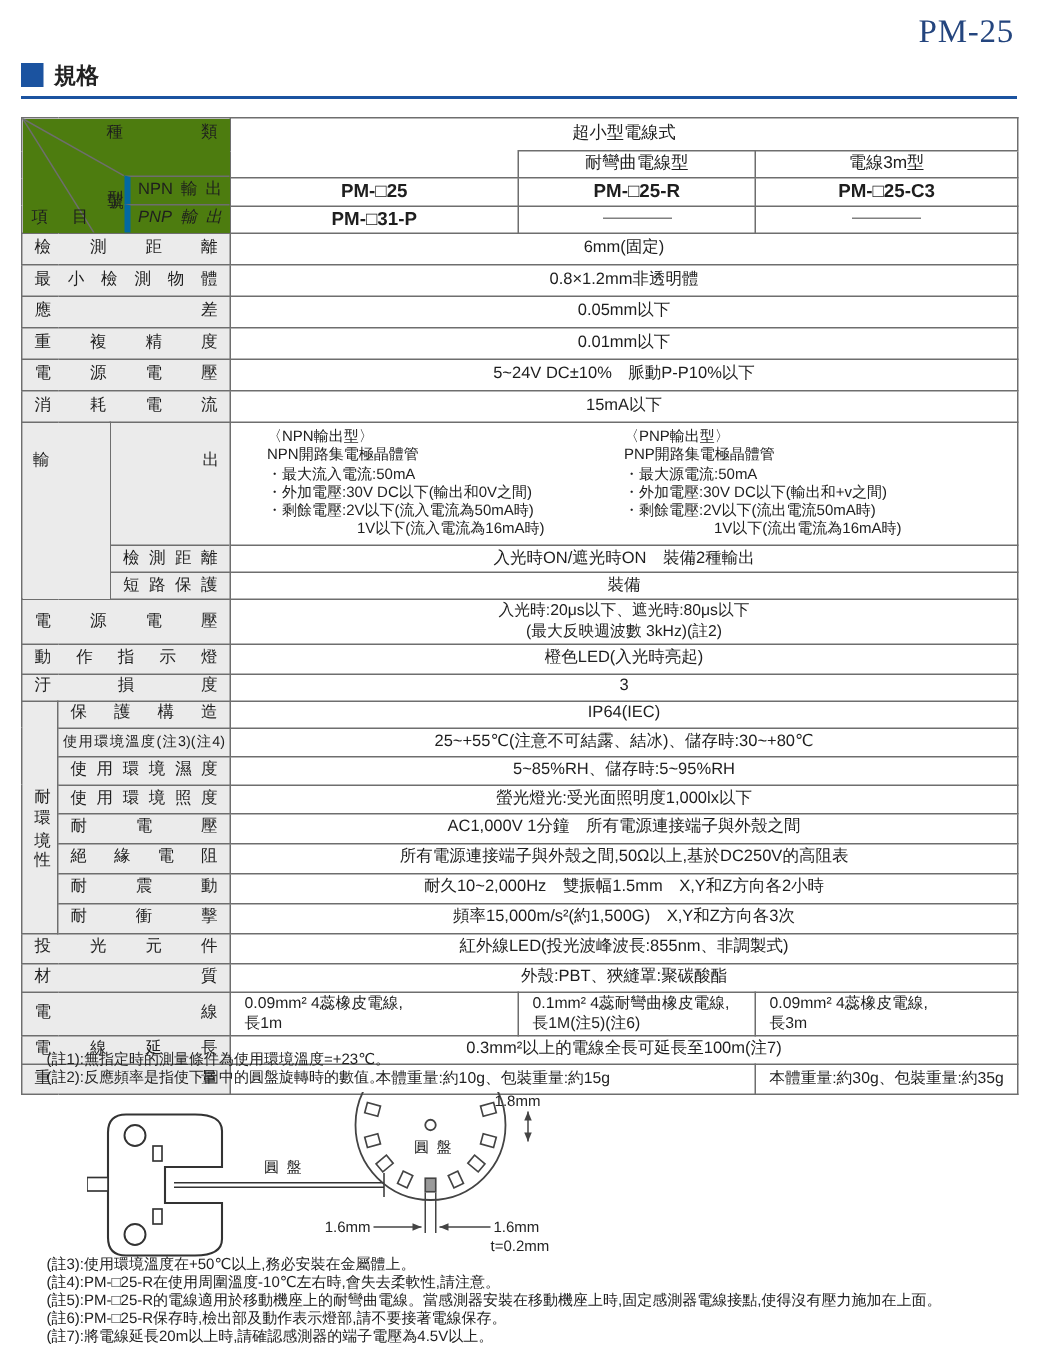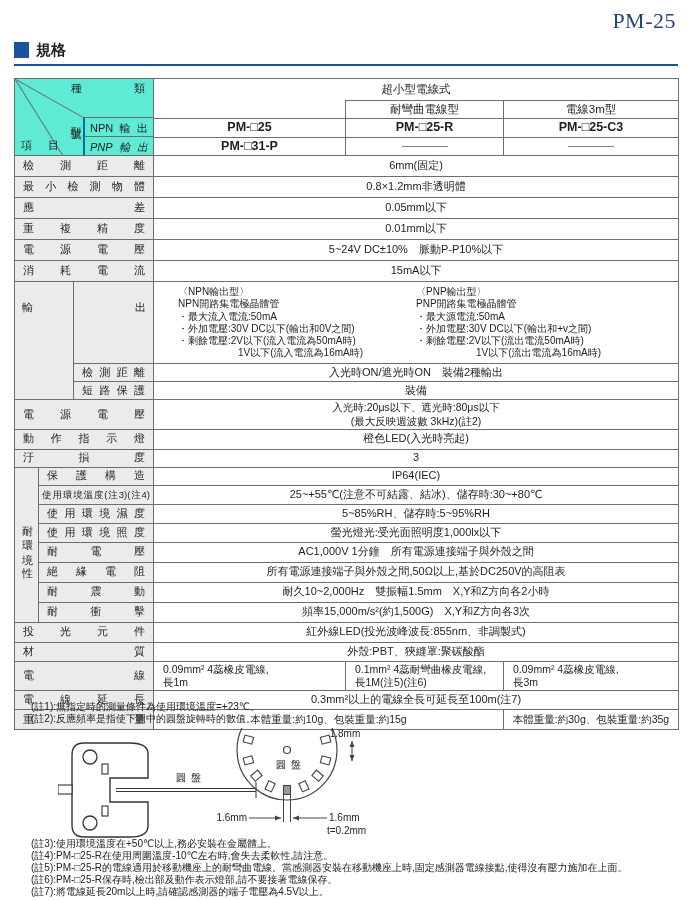--- a/index.html
+++ b/index.html
@@ -16,26 +16,26 @@
   td { border:1px solid #6e6e6e; font-size:11px; text-align:center; vertical-align:middle; line-height:1.25; padding:1px 4px; }
   td.lbl { background:#ebebeb; text-align:justify; text-align-last:justify; padding:1px 8px; white-space:nowrap; }
   td.lbl.small { font-size:9.5px; padding:1px 3px; }
   td.hdr { font-size:11.5px; }
   td.model { font-weight:bold; font-size:12.5px; }
   td.nt { border-top:none; }
   td.nb { border-bottom:none;margin-top:24px; }
   .dashbar { display:inline-block; width:46px; height:1px; background:#808080; vertical-align:middle; }
 
   
-  td.corner { position:relative; background:#5eead4; padding:0; }
+  td.corner { position:relative; background:#4d7c0f; padding:0; }
   .corner-abs { position:absolute; font-size:11px; }
   .c-kind { top:3px; left:56px; right:8px; text-align:justify; text-align-last:justify; }
   .c-item { bottom:3px; left:6px; width:38px; text-align:justify; text-align-last:justify; }
   .c-model { top:39px; left:53px; width:14px; writing-mode:vertical-rl; text-orientation:upright; line-height:1.1; letter-spacing:2px; }
-  .c-io { left:68px; right:0; height:19px; border-left:2px solid #0369a1; border-top:1px solid #6e6e6e; display:flex; align-items:flex-end; }
+  .c-io { left:68px; right:0; height:19px; border-left:4px solid #0369a1; border-top:1px solid #6e6e6e; display:flex; align-items:center; }
   .c-io span { flex:1; text-align:justify; text-align-last:justify; padding:0 5px; }
   .io1 { top:38px; } .io2 { top:57px; height:19px;font-style:italic; }
   svg.diag { position:absolute; inset:0; width:100%; height:100%; }
 
   
   td.outcell { position:relative; padding:0; overflow:visible; }
   .outlabel { position:absolute; left:7px; top:20px; width:124px; text-align:justify; text-align-last:justify; font-size:11px;font-family:Liberation Mono, monospace; }
   td.filler { border-left:none; border-bottom:none; background:#ebebeb; }
   .outflex { display:flex; text-align:left; font-size:10px; line-height:1.22; padding:3px 2px 3px 20px; }
   .outflex > div { white-space:pre-line; }

